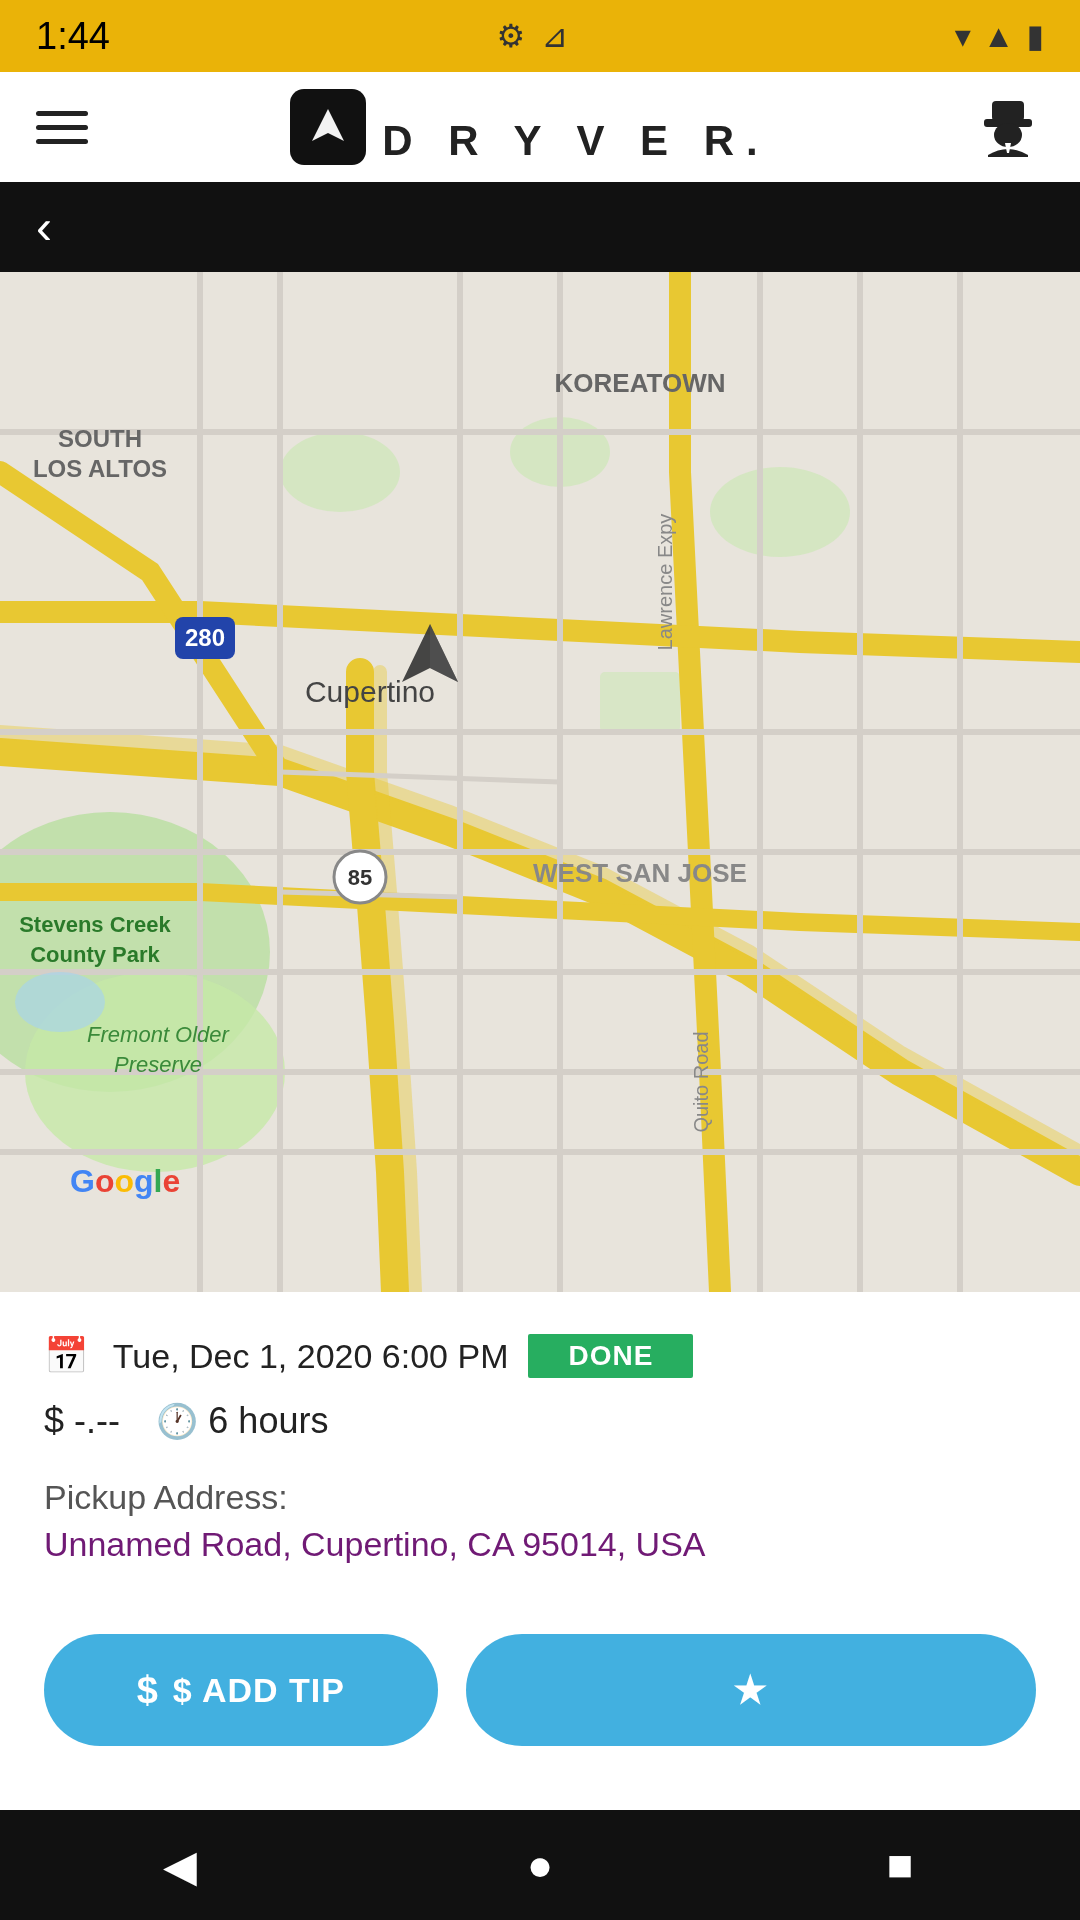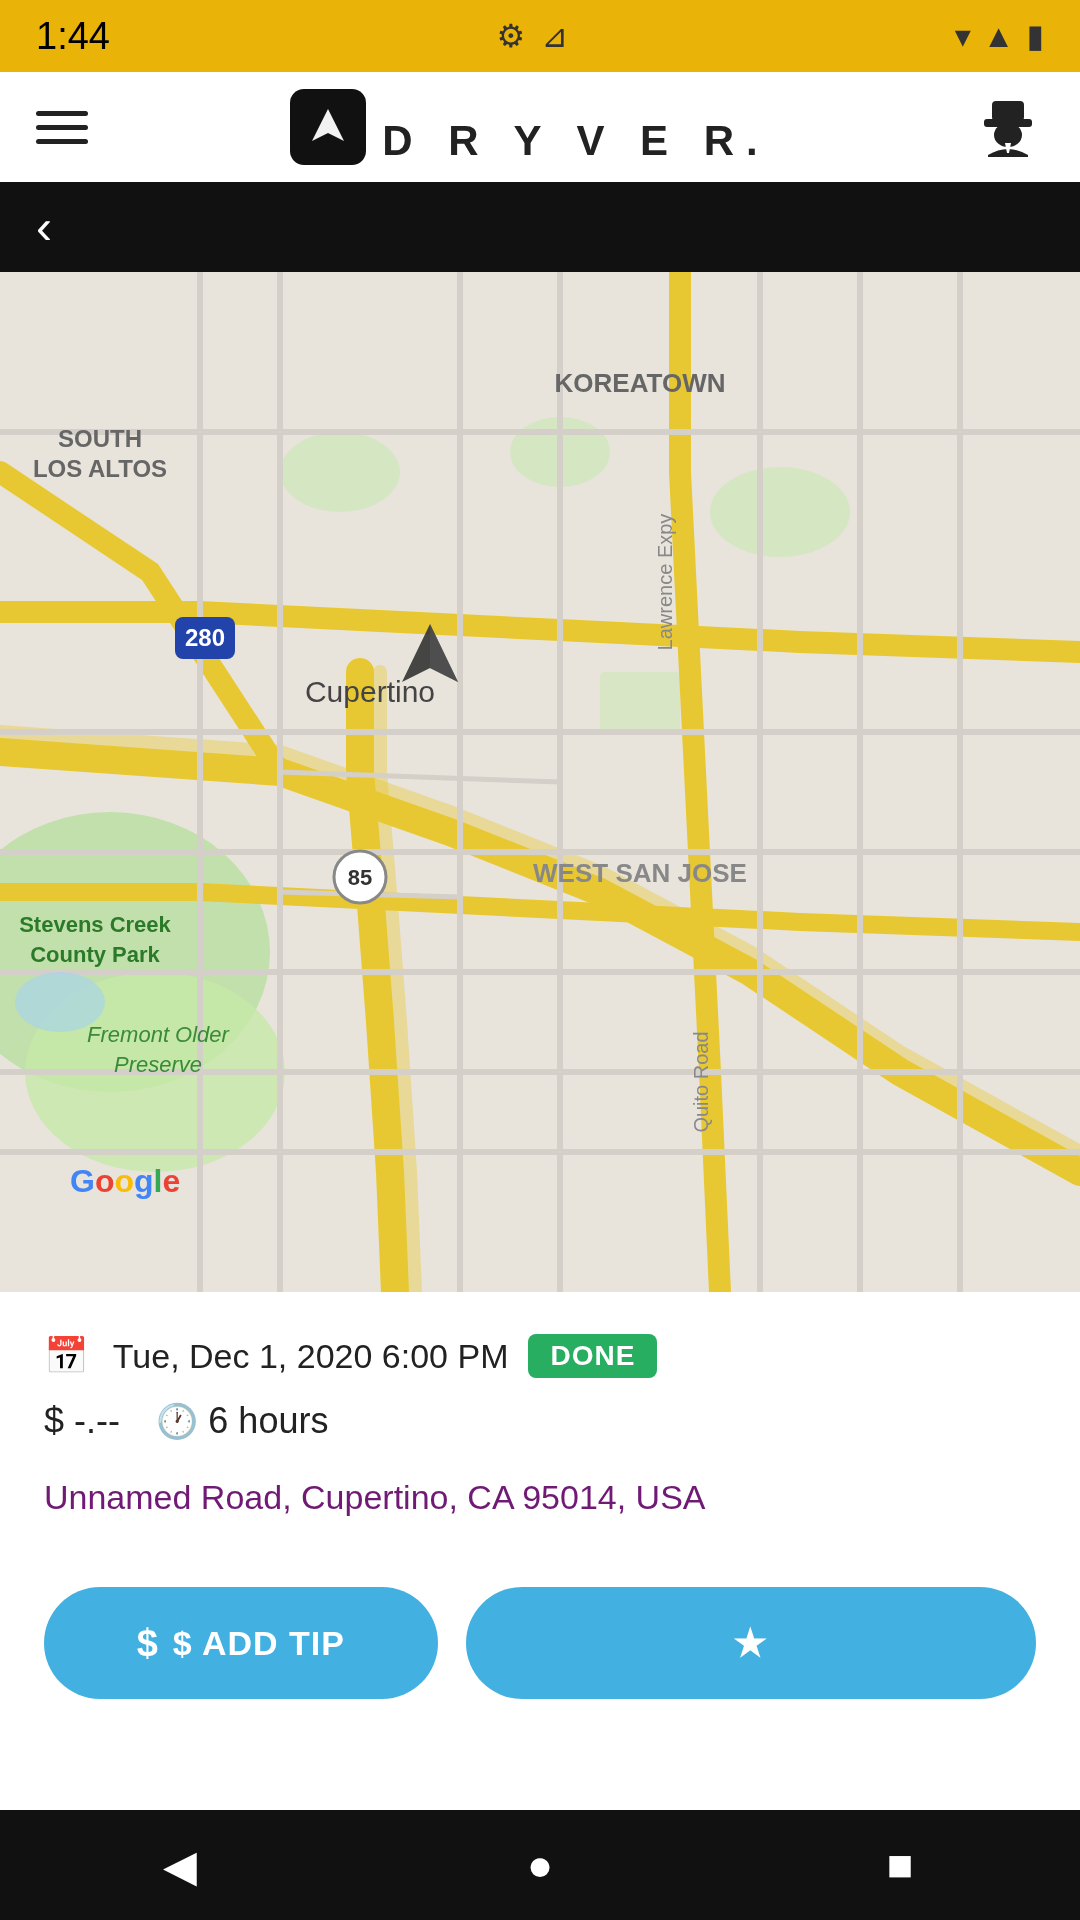--- a/index.html
+++ b/index.html
@@ -150,22 +150,22 @@
     .order-date {
       font-size: 34px;
       color: #222;
       font-weight: 500;
     }
     .status-badge {
       background: #27ae60;
       color: #fff;
       font-size: 28px;
       font-weight: 700;
-      padding: 6px 22px;
-      border-radius: 8px;
+      padding: 6px 40px;
+      border-radius: 2px;
       letter-spacing: 1px;
     }
     .order-meta {
       display: flex;
       align-items: center;
       gap: 36px;
       margin-bottom: 36px;
     }
     .order-price {
       font-size: 36px;
@@ -399,20 +399,21 @@
     <span class="order-date">Tue, Dec 1, 2020 6:00 PM</span>
     <span class="status-badge">DONE</span>
   </div>
   <div class="order-meta">
     <span class="order-price">$ -.--</span>
     <div class="order-duration">
       <span class="clock-icon">🕐</span>
       <span>6 hours</span>
     </div>
   </div>
+  <div class="pickup-label">Pickup Address:</div>
   <div class="pickup-address">Unnamed Road, Cupertino, CA 95014, USA</div>
 </div>
 
 <div class="action-buttons">
   <button class="btn-add-tip">
     <span style="font-size:38px; font-weight:900;">$</span>
     <span>$ ADD TIP</span>
   </button>
   <button class="btn-add-feedback">
     <span style="font-size:38px;">★</span>

